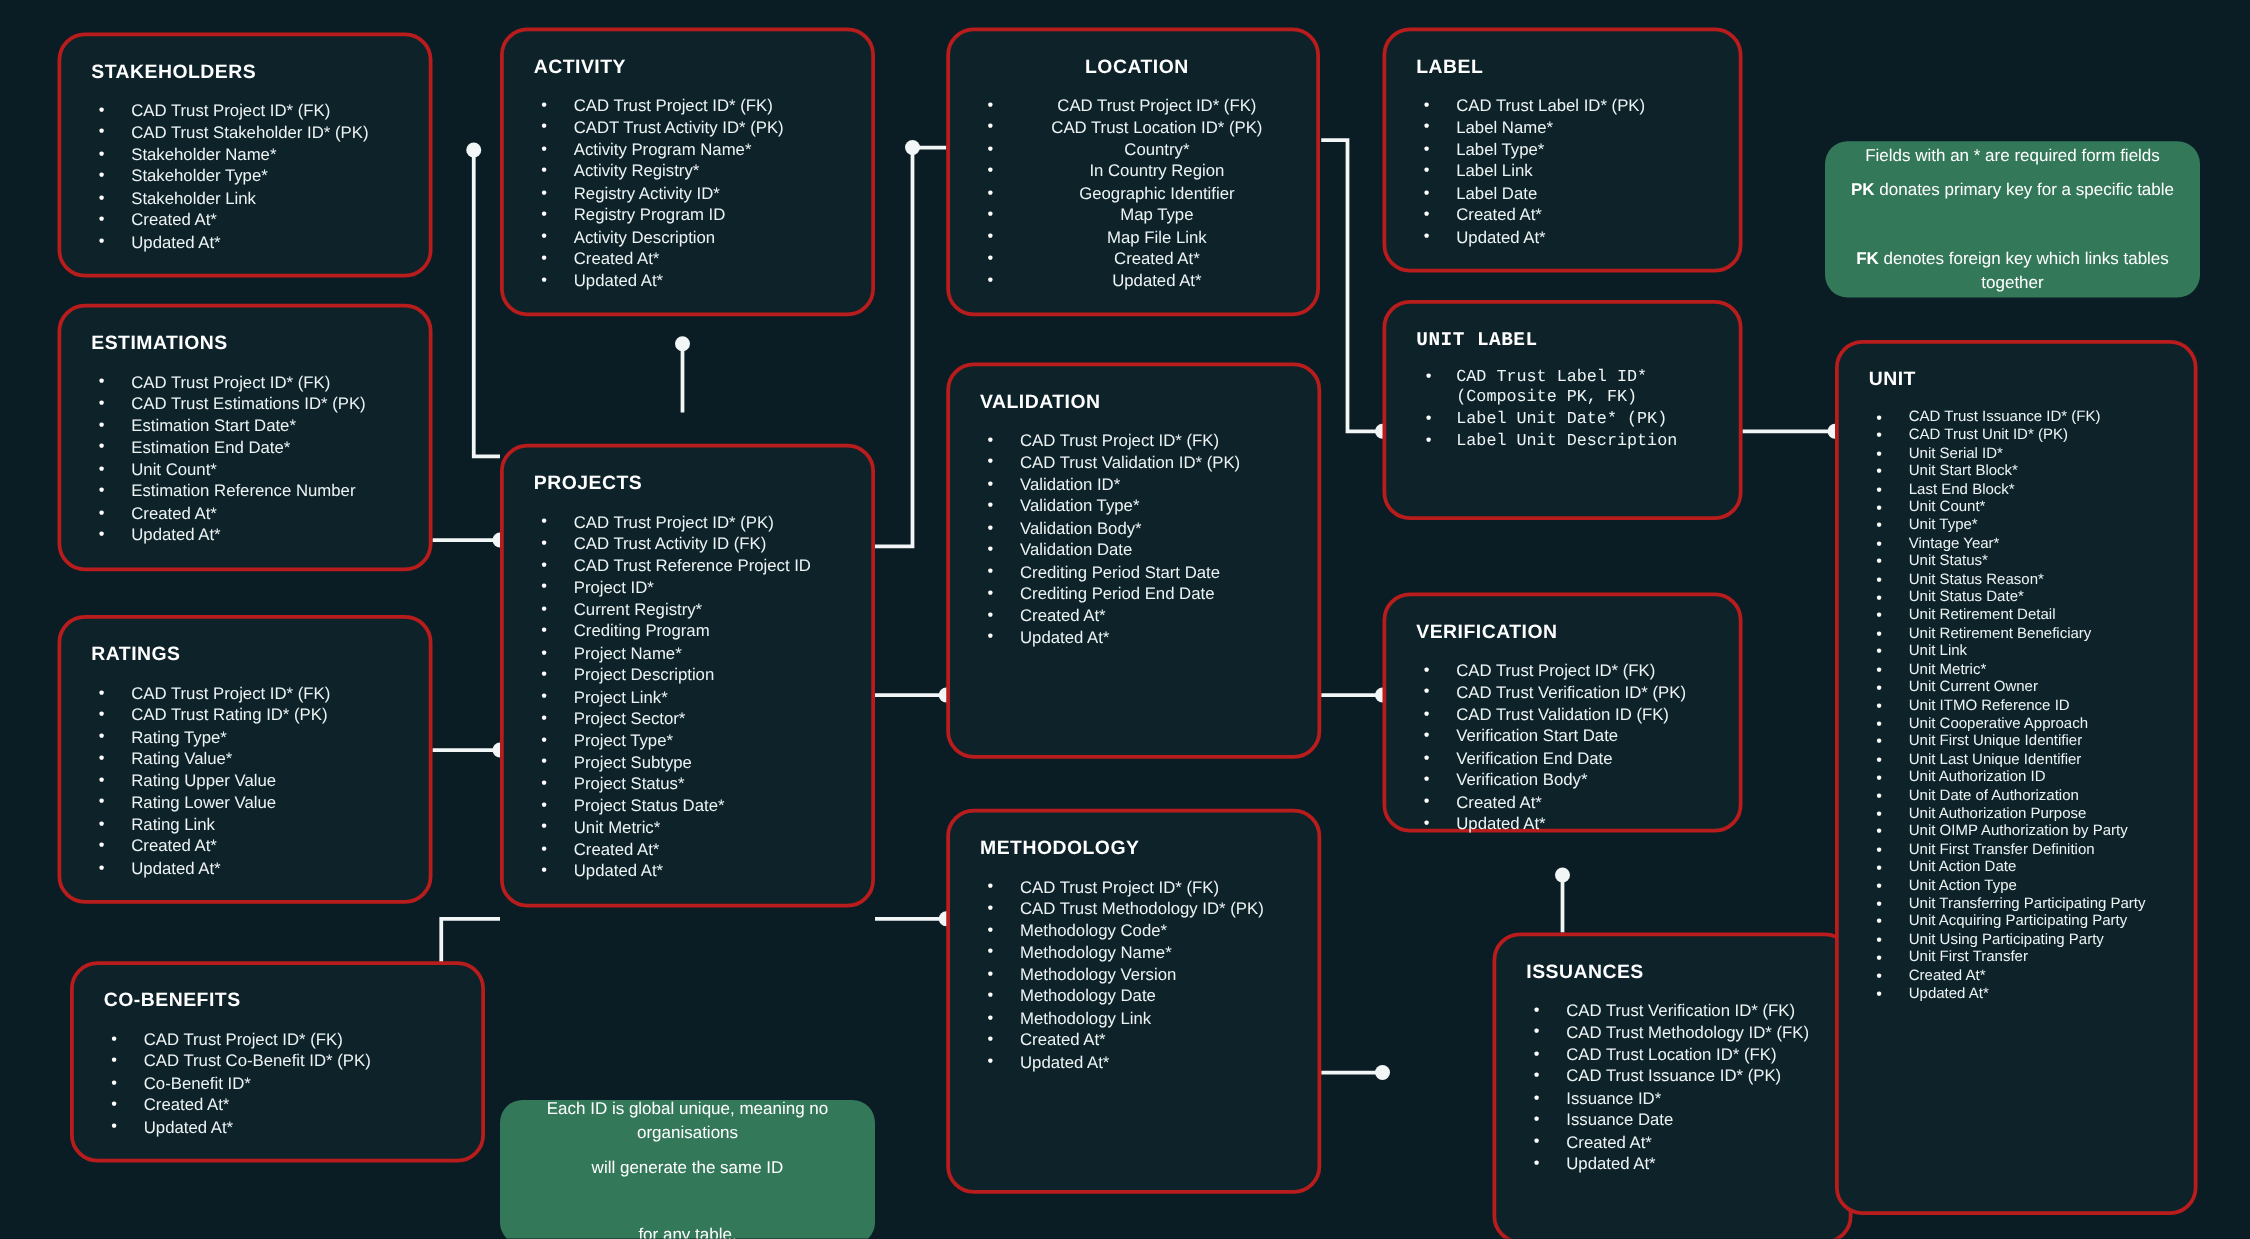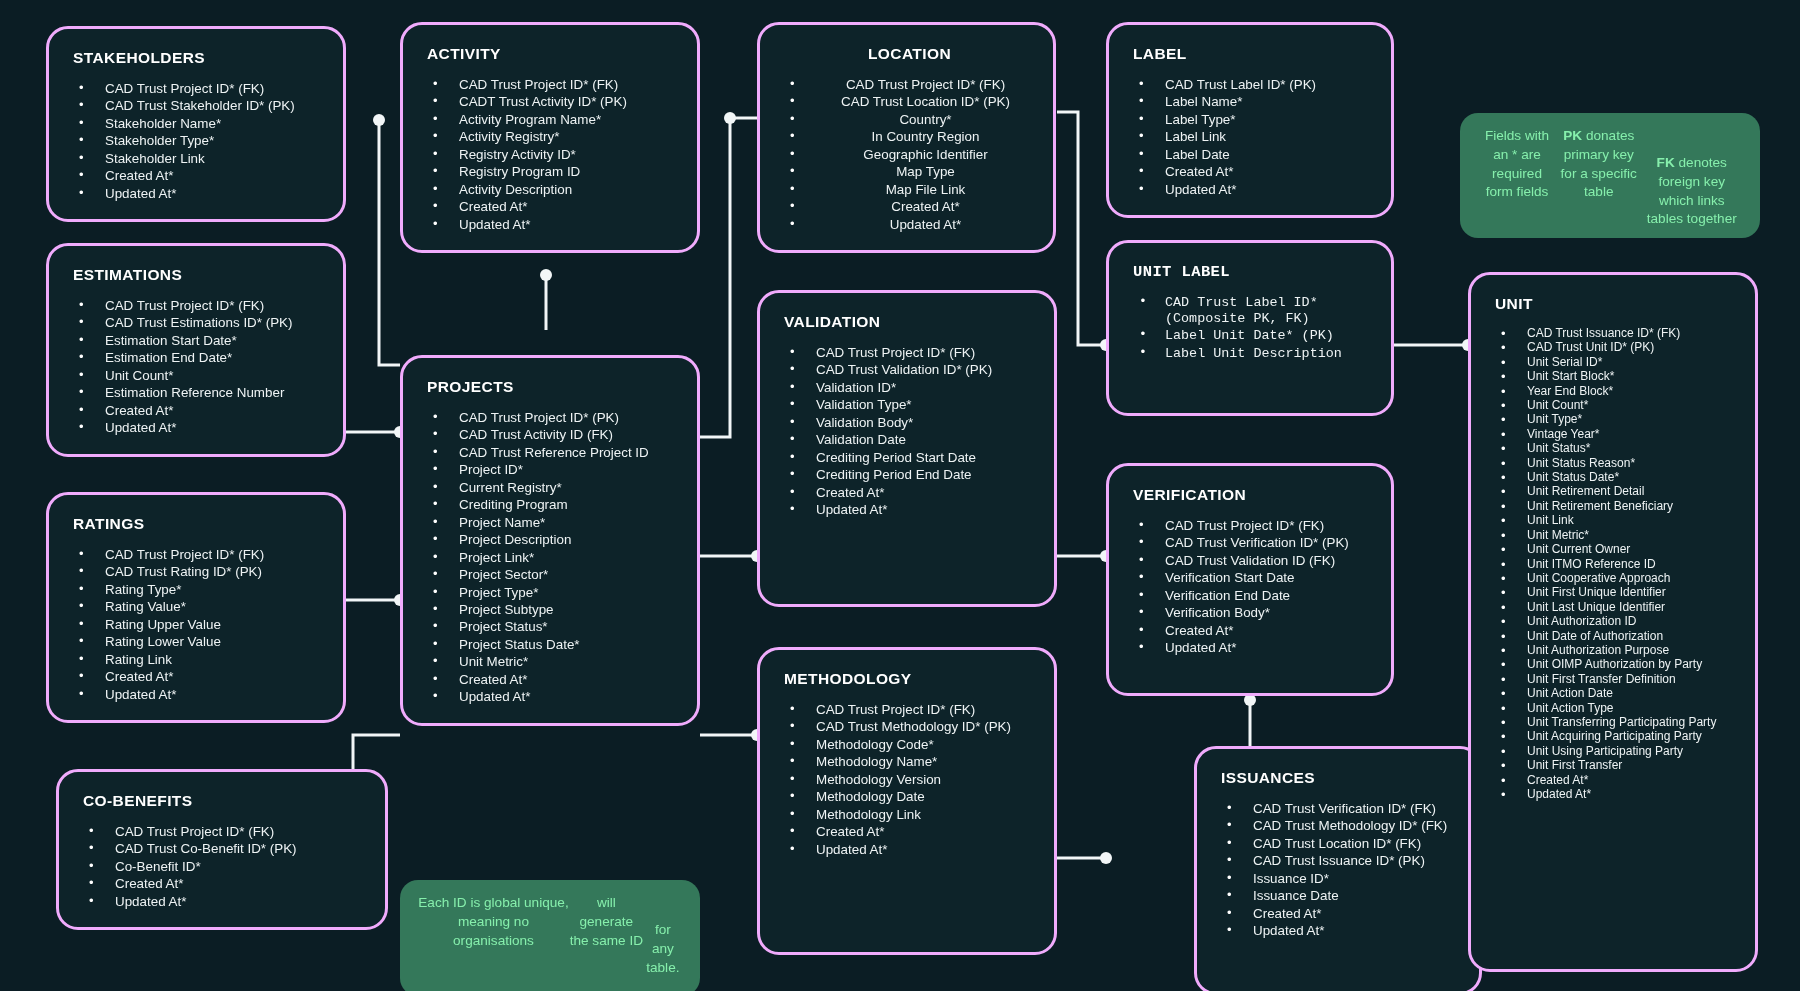--- a/index.html
+++ b/index.html
@@ -14,21 +14,21 @@
     height: 991px;
     background: #0b1d24;
     overflow: hidden;
   }
   
   #wires { position: absolute; inset: 0; width: 1800px; height: 991px; z-index: 1; }
 
   .entity {
     position: absolute;
     z-index: 2;
-    border: 3px solid #f0abfc;
+    border: 3px solid #b91c1c;
     border-radius: 22px;
     background: #0d2329;
     padding: 14px 18px 16px 18px;
   }
   .entity .title {
     color: #ffffff;
     font-weight: bold;
     font-size: 15.5px;
     letter-spacing: .4px;
     margin: 6px 0 14px 6px;
@@ -54,26 +54,27 @@
     font-size: 13px;
   }
   
   .entity.dense ul li { font-size: 12px; line-height: 1.16; margin-bottom: 0.5px; }
 
   .note {
     position: absolute;
     z-index: 2;
     background: #34785a;
     border-radius: 18px;
-    color: #86efac;
+    color: #ffffff;
     text-align: center;
     font-size: 13.6px;
     line-height: 1.38;
     padding: 14px 18px;
     display: flex;
+    flex-direction: column;
     justify-content: center;
   }
   .note p { margin: 0 0 9px 0; }
   .note p:last-child { margin-bottom: 0; margin-top: 27px; }
   .note b { font-weight: bold; }
 
   
   #stakeholders { left: 46px;   top: 26px;  width: 300px; }
   #estimations  { left: 46px;   top: 243px; width: 300px; }
   #ratings      { left: 46px;   top: 492px; width: 300px; }
@@ -82,21 +83,21 @@
   #activity     { left: 400px;  top: 22px;  width: 300px; }
   #projects     { left: 400px;  top: 355px; width: 300px; }
   #noteid       { left: 400px;  top: 880px; width: 300px; height: 116px; }
 
   #location     { left: 757px;  top: 22px;  width: 299px; text-align: center; }
   #validation   { left: 757px;  top: 290px; width: 300px; height: 317px; }
   #methodology  { left: 757px;  top: 647px; width: 300px; height: 308px; }
 
   #label        { left: 1106px; top: 22px;  width: 288px; }
   #unitlabel    { left: 1106px; top: 240px; width: 288px; height: 176px; font-family: Liberation Mono, monospace; }
-  #verification { left: 1106px; top: 463px; width: 288px; height: 233px; }
+  #verification { left: 1106px; top: 474px; width: 288px; height: 192px; }
   #issuances    { left: 1147px; top: 746px; width: 288px; height: 249px; margin-left: 47px; }
 
   #notelegend   { left: 1460px; top: 113px; width: 300px; height: 125px; }
   #unit         { left: 1468px; top: 272px; width: 290px; height: 700px; }
 </style>
 </head>
 <body>
 
 <div id="canvas">
 
@@ -336,21 +337,21 @@
       </ul>
   </div>
 
   <div class="entity dense" id="unit">
     <div class="title">UNIT</div>
     <ul>
         <li>CAD Trust Issuance ID* (FK)</li>
         <li>CAD Trust Unit ID* (PK)</li>
         <li>Unit Serial ID*</li>
         <li>Unit Start Block*</li>
-        <li>Year End Block*</li>
+        <li>Last End Block*</li>
         <li>Unit Count*</li>
         <li>Unit Type*</li>
         <li>Vintage Year*</li>
         <li>Unit Status*</li>
         <li>Unit Status Reason*</li>
         <li>Unit Status Date*</li>
         <li>Unit Retirement Detail</li>
         <li>Unit Retirement Beneficiary</li>
         <li>Unit Link</li>
         <li>Unit Metric*</li>

